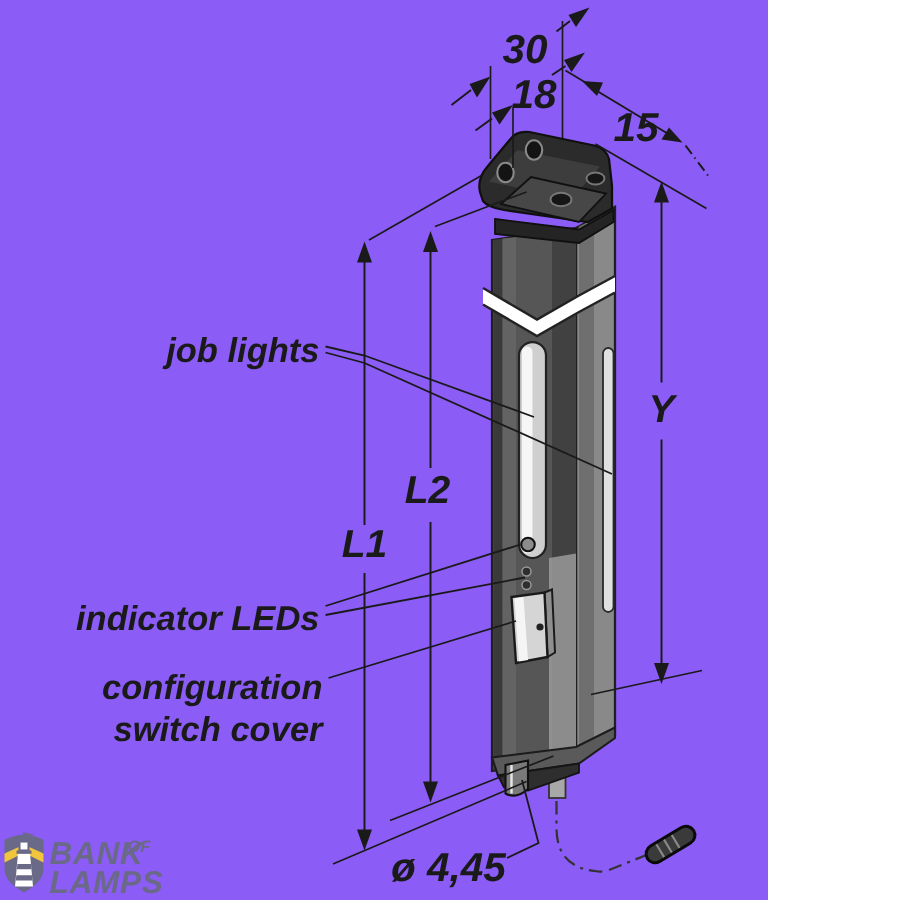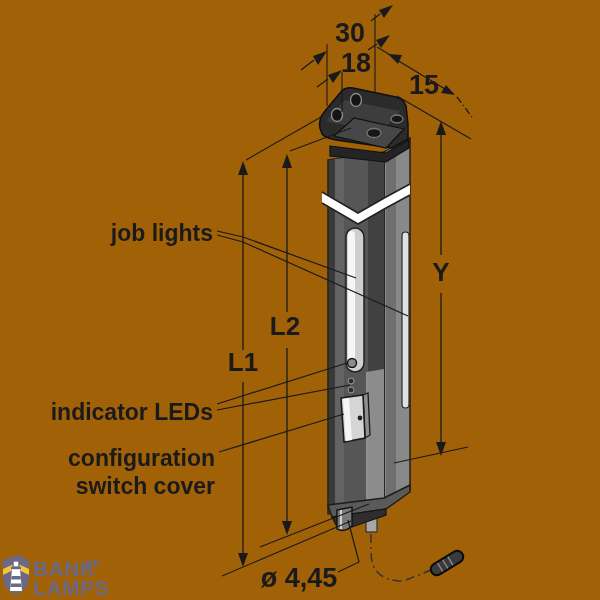--- a/index.html
+++ b/index.html
@@ -1,17 +1,17 @@
 <!DOCTYPE html>
 <html><head>
 <meta charset="utf-8">
 <style>
   html,body{margin:0;padding:0;background:#ffffff;}
-  .canvas{position:relative;width:600px;height:600px;background:#a16207;overflow:hidden;
-          font-family:"Liberation Sans",sans-serif;}
+  .canvas{position:relative;width:512px;height:600px;background:#8b5cf6;overflow:hidden;
+          font-family:"Liberation Sans",sans-serif;font-style:italic;}
   svg{display:block;}
   .dim-text{font-family:"Liberation Sans",sans-serif;font-weight:bold;font-size:27px;fill:#1a1a1a;}
   .dim-letter{font-family:"Liberation Sans",sans-serif;font-weight:bold;font-size:26px;fill:#1a1a1a;}
   .callout-text{font-family:"Liberation Sans",sans-serif;font-weight:bold;font-size:23px;fill:#1a1a1a;}
   .logo-big{font-family:"Liberation Sans",sans-serif;font-weight:bold;font-size:21px;fill:#6a6987;letter-spacing:.5px;}
   .logo-small{font-family:"Liberation Sans",sans-serif;font-weight:bold;font-size:11px;fill:#6a6987;}
   .dimline{stroke:#1a1a1a;stroke-width:1.3;fill:none;}
   .extline{stroke:#1a1a1a;stroke-width:1.1;fill:none;}
   .leader{stroke:#1a1a1a;stroke-width:1.2;fill:none;}
   .arrow{fill:#1a1a1a;stroke:none;}

